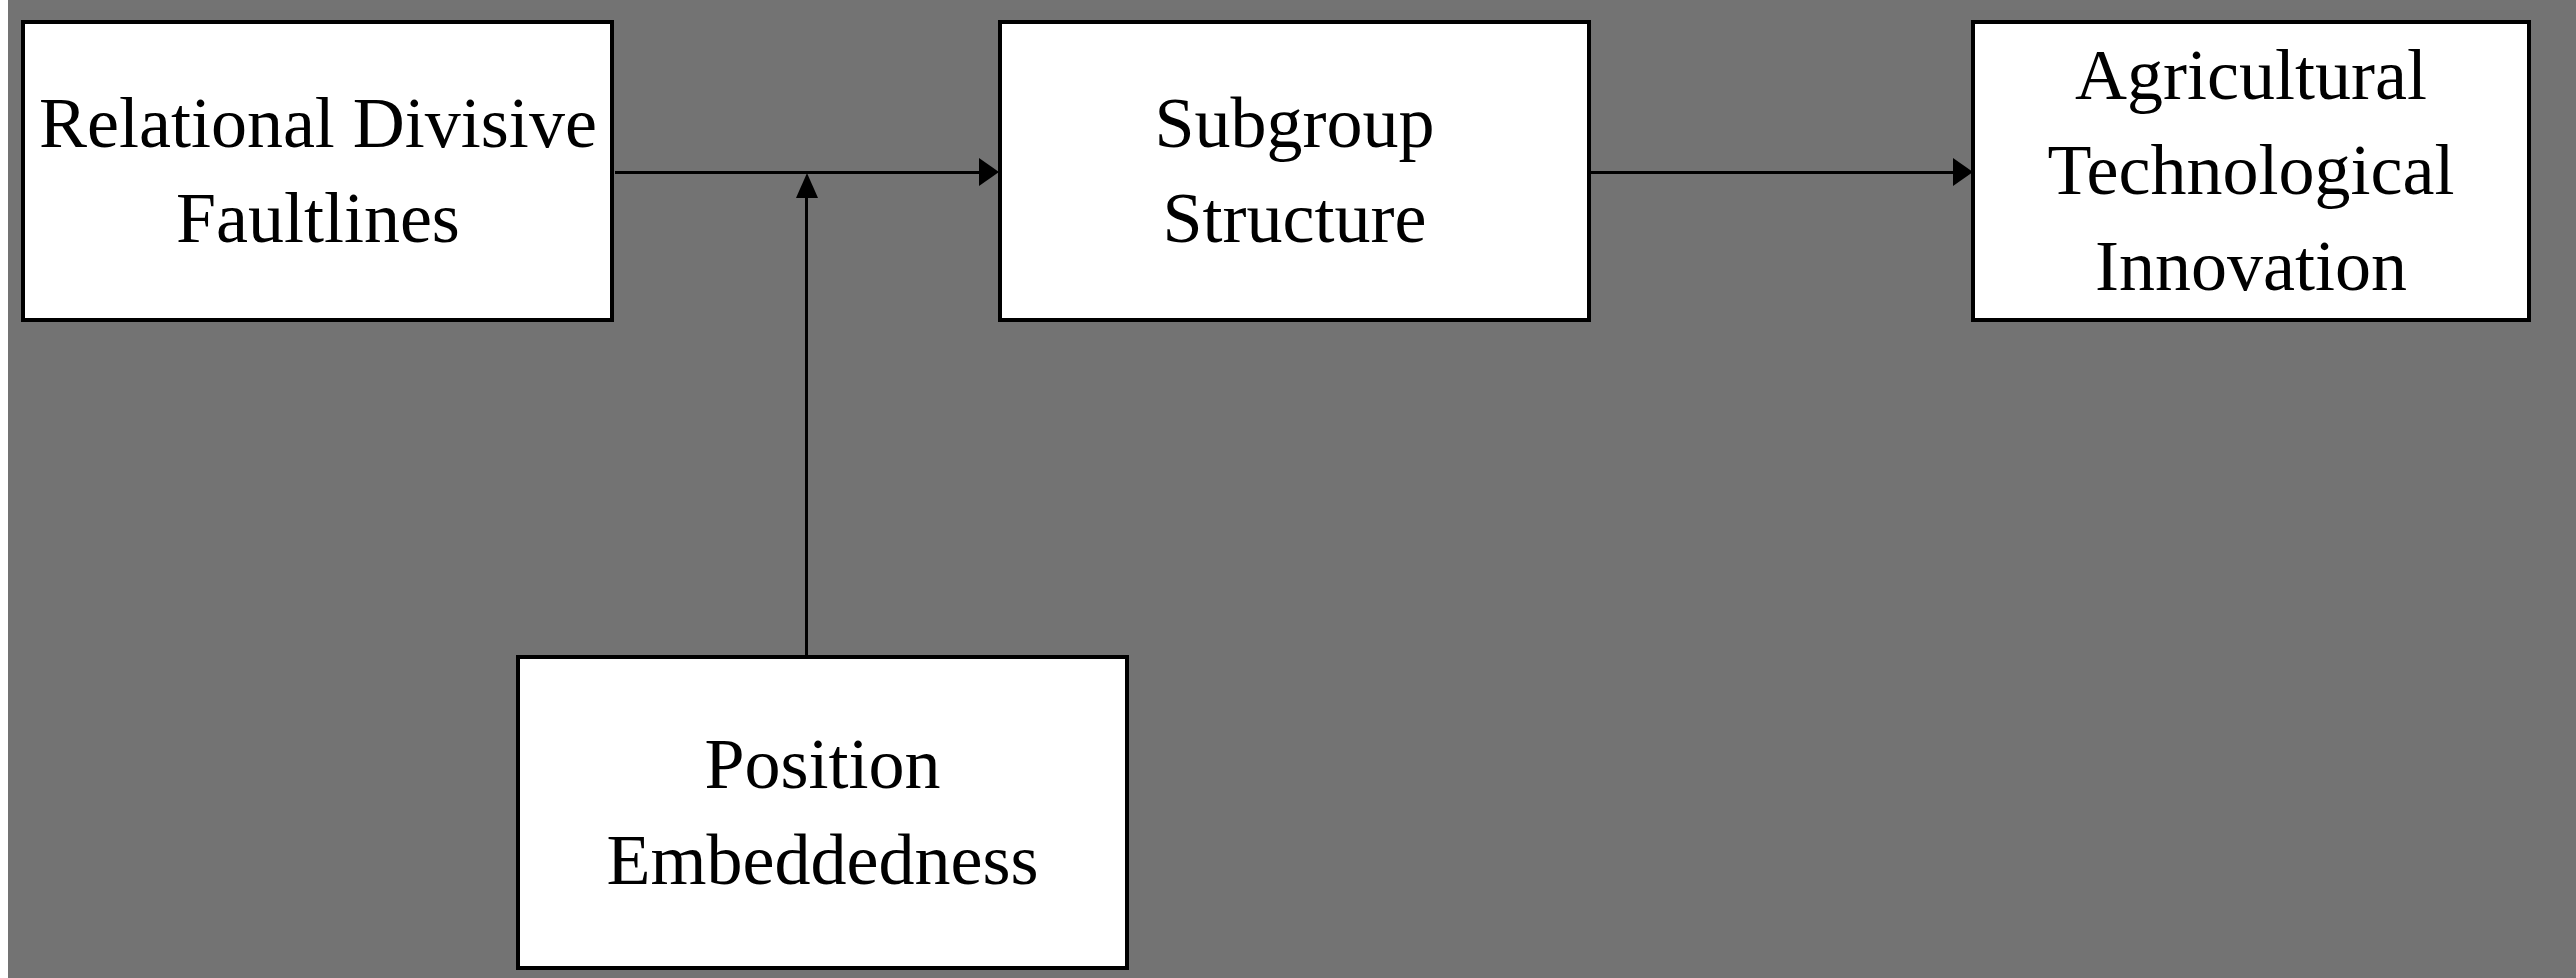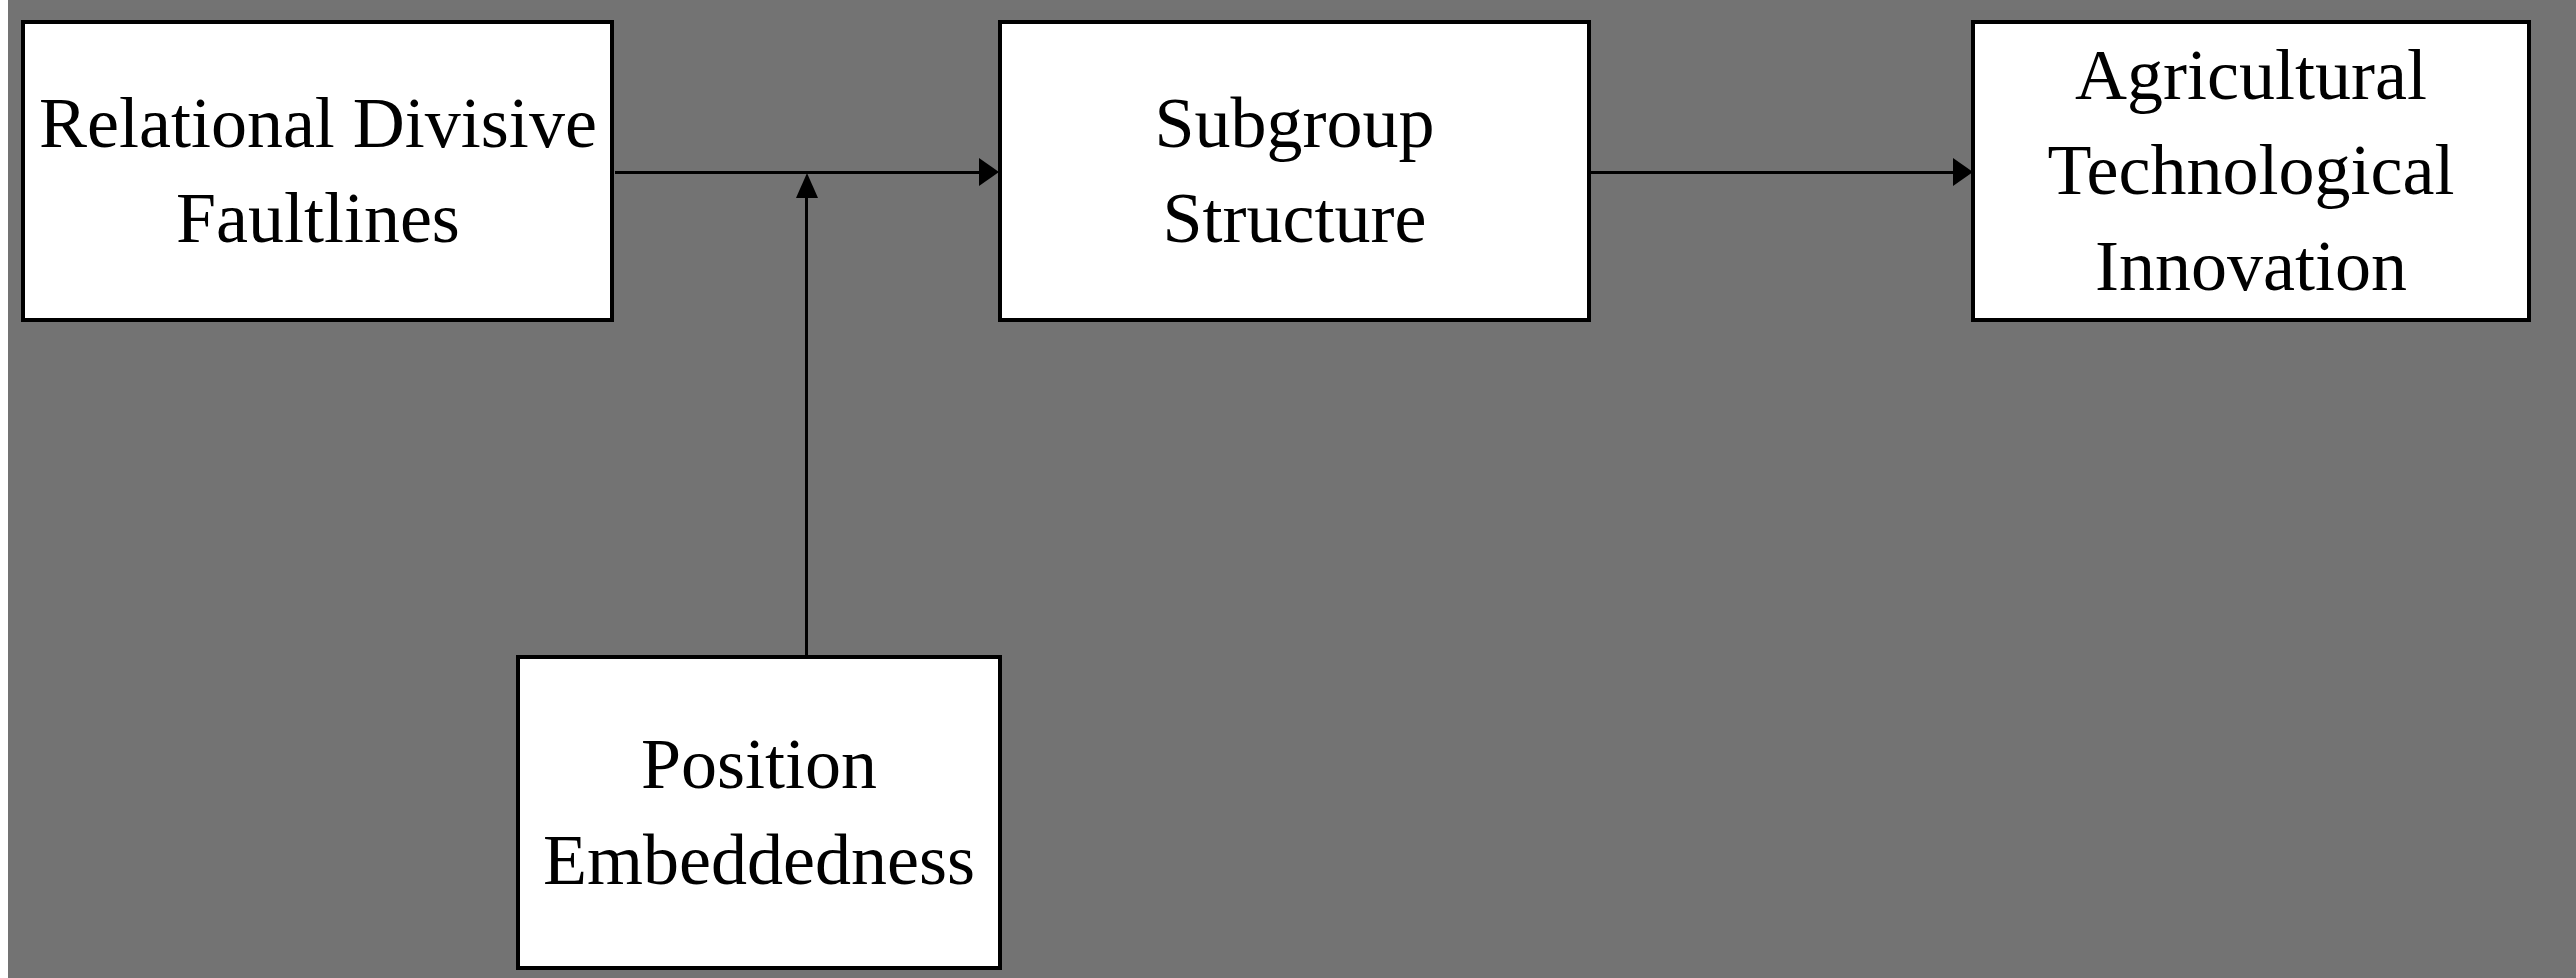--- a/index.html
+++ b/index.html
@@ -30,21 +30,21 @@
     white-space: pre-line;
     text-align: center;
     font-size: 72px;
     line-height: 1.32;
     color: #000000;
   }
   
   #node-faultlines    { left: 13.4px;   top: 20px;  width: 593px; height: 302px; }
   #node-subgroup      { left: 990px; top: 20px;  width: 593px; height: 302px; align-items: center; }
   #node-innovation    { left: 1963px; top: 20px;  width: 560px; height: 302px; }
-  #node-embeddedness  { left: 508px;  top: 655px; width: 486px; height: 315px; }
+  #node-embeddedness  { left: 508px;  top: 655px; width: 613px; height: 315px; }
 
   
   .hline {
     position: absolute;
     height: 3.4px;
     background: #000000;
   }
   .vline {
     position: absolute;
     width: 3.4px;

